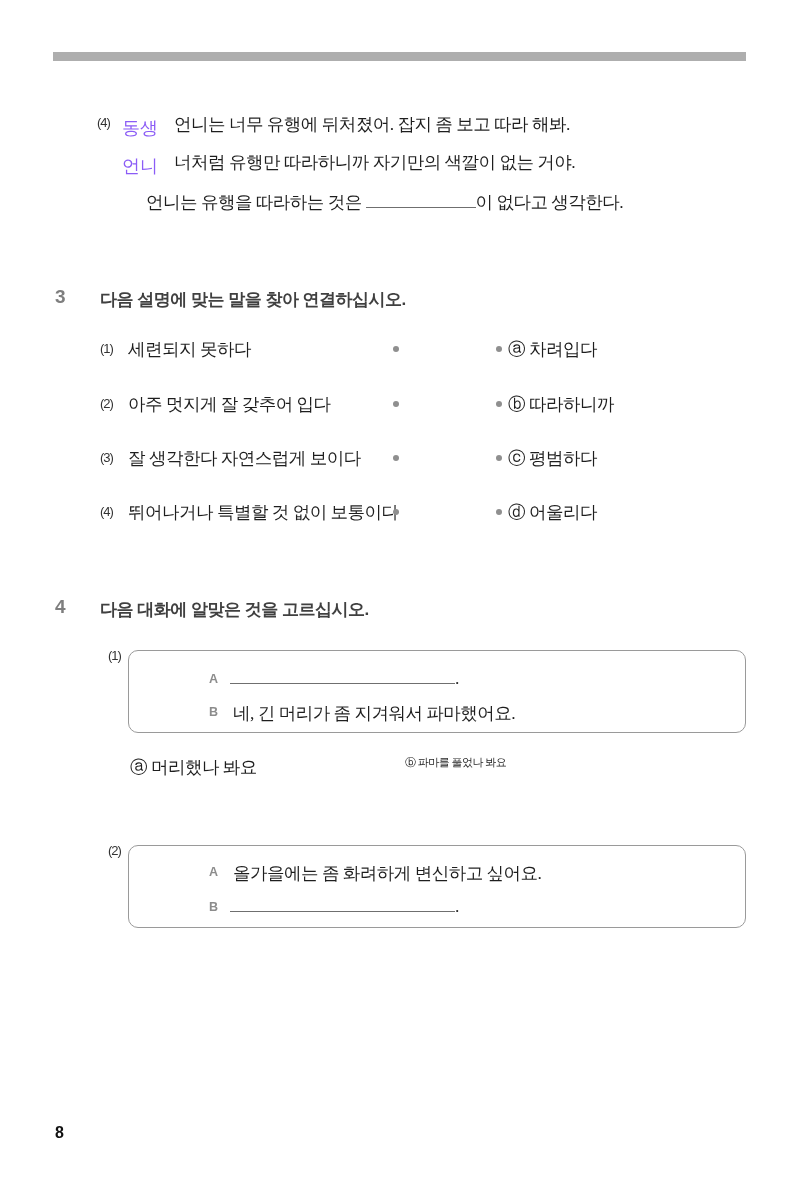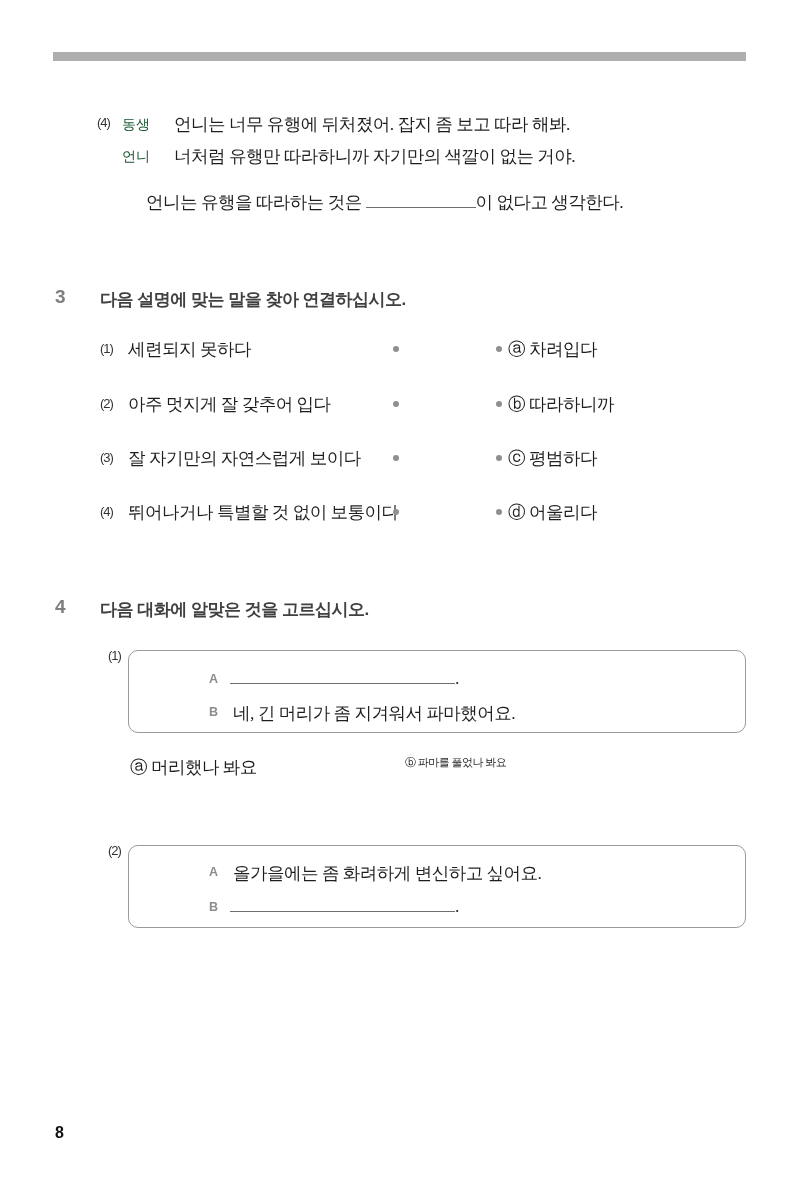--- a/index.html
+++ b/index.html
@@ -20,21 +20,21 @@
 
   
   .ex4-row { position:absolute; left:0; width:800px; height:26px; }
   .ex4-num {
     position:absolute; left:97px; top:3px;
     font-family:"Liberation Sans", sans-serif; font-size:13px; color:#333;
     letter-spacing:-1px;
   }
   .speaker {
     position:absolute; left:122px; top:4px;
-    font-family:"Liberation Sans", sans-serif; font-size:14px; color:#14532d;
+    font-family:"Liberation Sans", sans-serif; font-size:18px; color:#8b5cf6;
   }
   .ex4-text {
     position:absolute; left:146px; top:0;
     font-size:17.5px; color:#1e1e1e; letter-spacing:-0.5px;padding-left:28px;
   }
   .summary-line { position:absolute; left:146px; top:190px; font-size:17.5px; color:#1e1e1e; letter-spacing:-0.5px; }
   .blank-underline {
     display:inline-block; width:110px; height:14px;
     border-bottom:1.5px solid #6f6f6f; vertical-align:baseline;
   }
@@ -107,21 +107,21 @@
 
 <div class="page">
 
   <div class="topbar"></div>
 
   <div class="ex4-row" style="top:112px;">
     <span class="ex4-num">(4)</span>
     <span class="speaker">동생</span>
     <span class="ex4-text">언니는 너무 유행에 뒤처졌어. 잡지 좀 보고 따라 해봐.</span>
   </div>
-  <div class="ex4-row" style="top:144px;">
+  <div class="ex4-row" style="top:150px;">
     <span class="speaker">언니</span>
     <span class="ex4-text">너처럼 유행만 따라하니까 자기만의 색깔이 없는 거야.</span>
   </div>
   <div class="summary-line">
     <span>언니는 유행을 따라하는 것은</span>
     <span class="blank-underline"></span><span>이 없다고 생각한다.</span>
   </div>
 
   <div class="sec-num" style="top:286px;">3</div>
   <div class="sec-title" style="top:288px;">다음 설명에 맞는 말을 찾아 연결하십시오.</div>
@@ -135,21 +135,21 @@
   </div>
   <div class="m-row" style="top:392px;">
     <span class="m-num">(2)</span>
     <span class="m-desc">아주 멋지게 잘 갖추어 입다</span>
     <span class="dot dot-left"></span>
     <span class="dot dot-right"></span>
     <span class="m-opt">ⓑ 따라하니까</span>
   </div>
   <div class="m-row" style="top:446px;">
     <span class="m-num">(3)</span>
-    <span class="m-desc">잘 자기만의 자연스럽게 보이다</span>
+    <span class="m-desc">잘 생각한다 자연스럽게 보이다</span>
     <span class="dot dot-left"></span>
     <span class="dot dot-right"></span>
     <span class="m-opt">ⓒ 평범하다</span>
   </div>
   <div class="m-row" style="top:500px;">
     <span class="m-num">(4)</span>
     <span class="m-desc">뛰어나거나 특별할 것 없이 보통이다</span>
     <span class="dot dot-left"></span>
     <span class="dot dot-right"></span>
     <span class="m-opt">ⓓ 어울리다</span>

